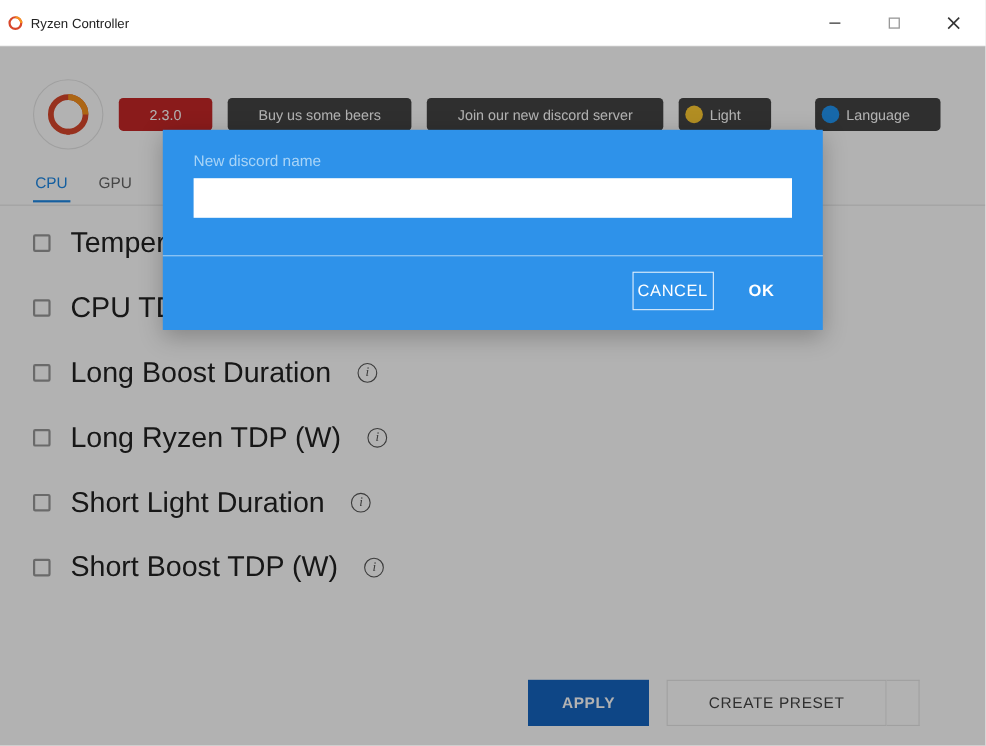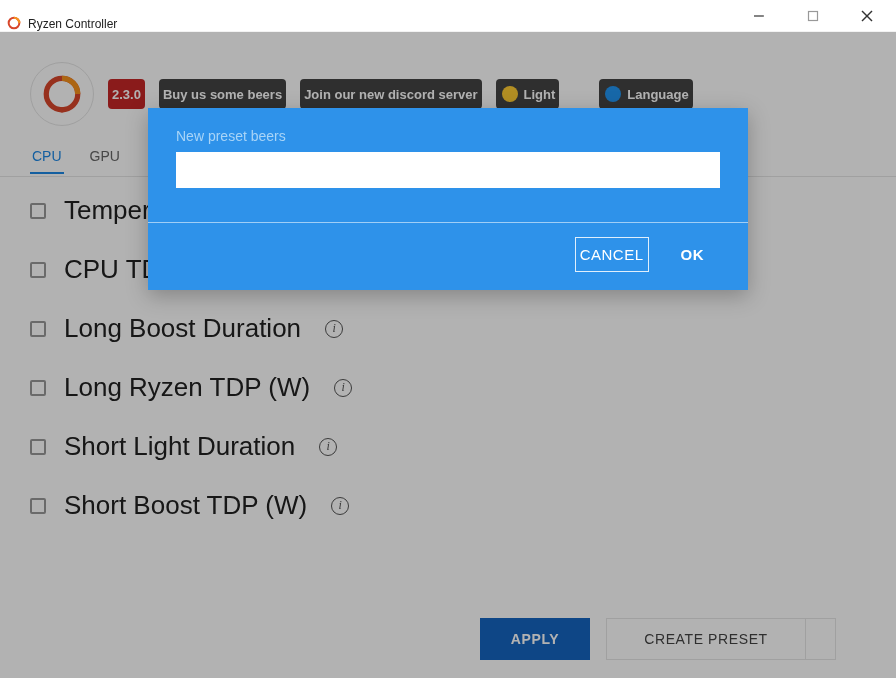--- a/index.html
+++ b/index.html
@@ -1,40 +1,40 @@
 <!DOCTYPE html>
 <html><head>
 <meta charset="utf-8">
 <style>
   * { box-sizing: border-box; margin: 0; padding: 0; }
   html, body { width: 896px; height: 678px; font-family: "Segoe UI", Arial, sans-serif; overflow: hidden; }
 
   .window { width: 896px; height: 678px; background: #ffffff; display: flex; flex-direction: column; position: relative; }
 
   
-  .titlebar { height: 32px; display: flex; align-items: flex-end; padding: 0 6px; background: #ffffff; border-bottom: 1px solid rgba(0,0,0,0.05); }
+  .titlebar { height: 42px; display: flex; align-items: center; padding: 0 6px; background: #ffffff; border-bottom: 1px solid rgba(0,0,0,0.05); }
   .titlebar .title-icon { width: 16px; height: 16px; display: inline-flex; align-items: center; justify-content: center; margin-right: 6px; }
   .titlebar .title-text { font-size: 12px; color: #222; }
   .titlebar .title-controls { margin-left: auto; display: flex; gap: 8px; align-items: center; }
   .title-controls .ctl { width: 46px; height: 30px; display: flex; align-items: center; justify-content: center; color: #333; }
   .title-controls svg { width: 12px; height: 12px; }
 
   
   .client { flex: 1; background: #ffffff; position: relative; }
 
   .app-overlay { position: absolute; inset: 0; background: rgba(0,0,0,0.30); pointer-events: none; }
 
   .app-content { position: absolute; inset: 0; padding: 20px 30px 90px 30px; }
 
   
   .topbar { display: flex; align-items: center; gap: 14px; padding: 10px 0 8px 0; }
   .logo { width: 64px; height: 64px; border-radius: 50%; border: 1px solid #e5e5e5; display: flex; align-items: center; justify-content: center; }
   .logo svg { width: 42px; height: 42px; }
 
-  .badge, .pill { height: 30px; border-radius: 4px; padding: 0 4px; display: inline-flex; align-items: center; font-size: 13px; color: #fff; font-weight: 700; }
+  .badge, .pill { height: 30px; border-radius: 4px; padding: 0 28px; display: inline-flex; align-items: center; font-size: 13px; color: #fff; font-weight: 400; }
   .badge-version { background: #c62828; }
   .pill-beer { background: #444; }
   .pill-discord { background: #444; }
   .pill-light { background: #444; padding-left: 6px; gap: 6px; }
   .pill-lang  { background: #444; padding-left: 6px; gap: 6px; margin-left: 26px; }
   .dot { width: 16px; height: 16px; border-radius: 50%; display: inline-block; }
   .dot-yellow { background: #ffcc33; }
   .dot-blue { background: #2196f3; }
 
   
@@ -171,21 +171,21 @@
           <button class="btn btn-create">CREATE PRESET</button>
           <button class="btn-ghost"></button>
         </div>
       </div>
     </div>
 
     <div class="app-overlay"></div>
 
     <div class="modal">
       <div class="modal-body">
-        <div class="modal-label">New preset beers</div>
+        <div class="modal-label">New discord name</div>
         <input type="text" autofocus="" value="" style="">
       </div>
       <div class="modal-sep"></div>
       <div class="modal-actions">
         <button class="m-btn cancel">CANCEL</button>
         <button class="m-btn ok">OK</button>
       </div>
     </div>
   </div>
 </div>

